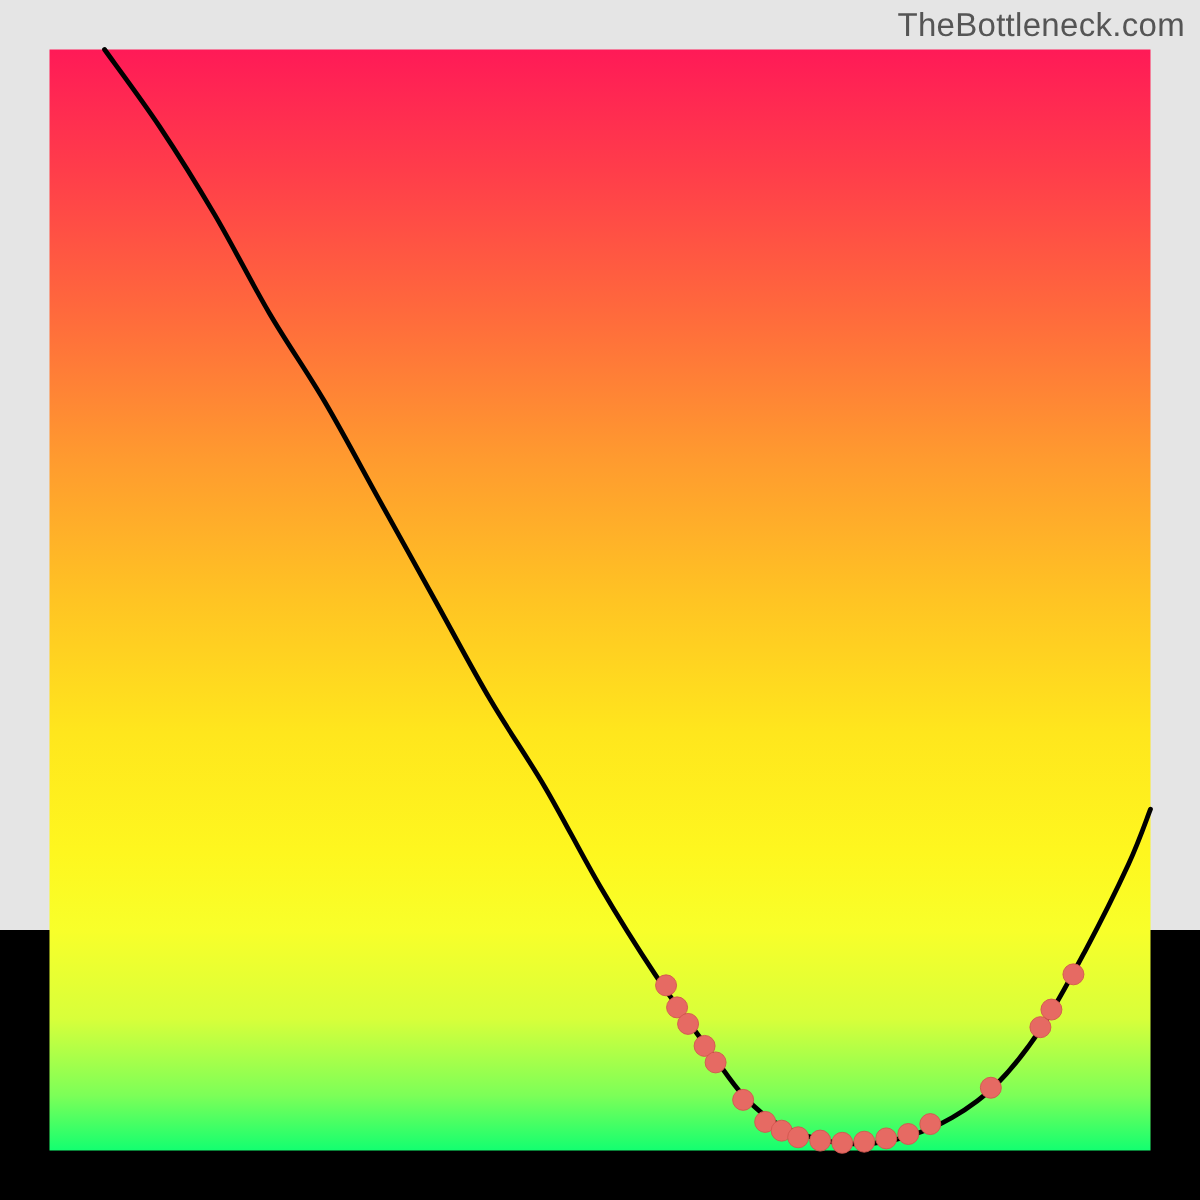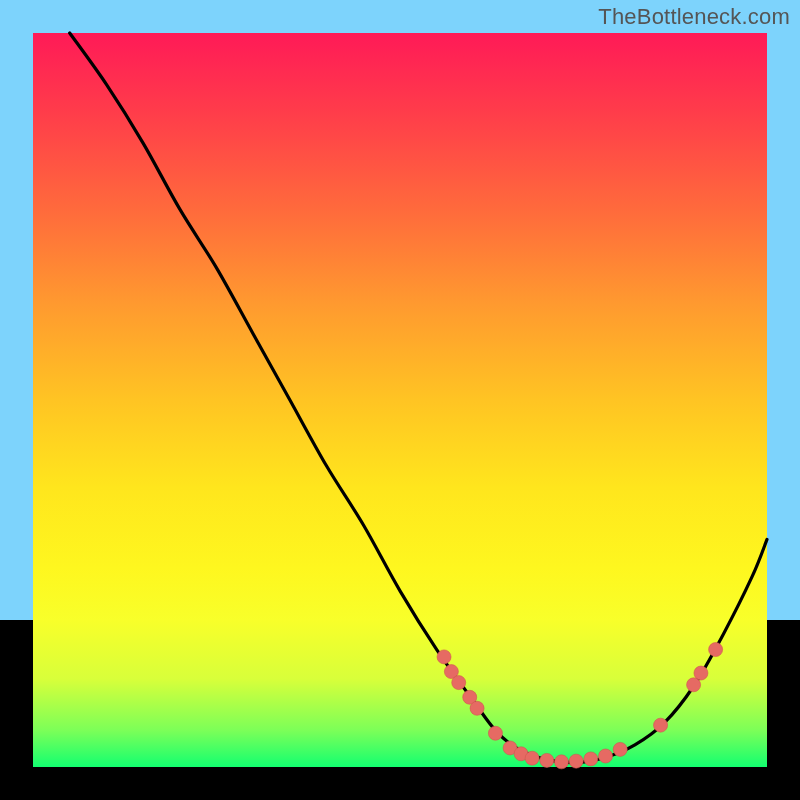--- a/index.html
+++ b/index.html
@@ -8,21 +8,21 @@
     width: 800px;
     height: 800px;
     background: #000;
     overflow: hidden;
     font-family: Arial, Helvetica, sans-serif;
   }
   .frame {
     position: relative;
     width: 800px;
     height: 620px;
-    background: #7dd3fc;
+    background: #e5e5e5;
   }
   .watermark {
     position: absolute;
     top: 4px;
     right: 10px;
     color: #555;
     font-size: 22px;
     font-weight: 500;
     letter-spacing: 0.2px;
     z-index: 50;

